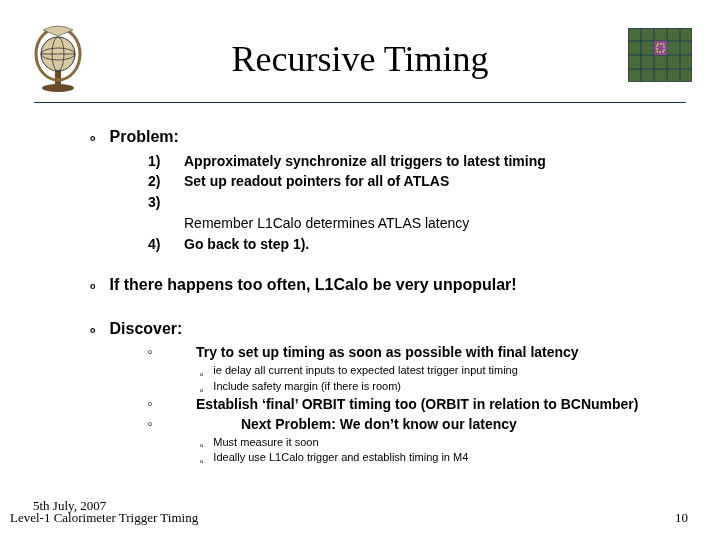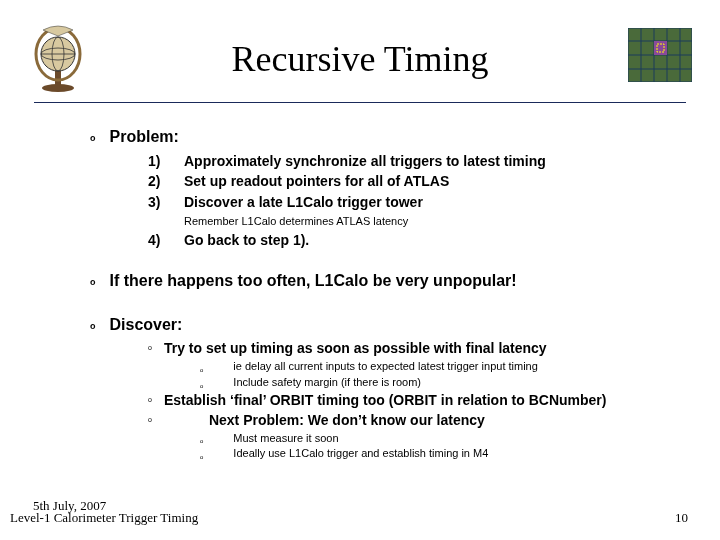--- a/index.html
+++ b/index.html
@@ -8,24 +8,24 @@
   .logo-left { position: absolute; top: 22px; left: 28px; width: 60px; height: 72px; }
   .logo-left svg { width: 100%; height: 100%; }
   .logo-right { position: absolute; top: 28px; right: 28px; width: 64px; height: 54px; }
   .title { position: absolute; top: 38px; left: 0; width: 720px; text-align: center; font-family: Georgia, 'Times New Roman', serif; font-size: 36px; font-weight: 400; color:#000; }
   .title-underline { position: absolute; top: 102px; left: 34px; width: 652px; height: 0; border-top: 1.2px solid #1a2a5a; }
   .content { position: absolute; top: 120px; left: 90px; width: 600px; font-size: 14px; line-height: 1.35; }
   .l1 { margin: 6px 0 4px 0; font-size: 16px; font-weight: 700; display:flex; align-items:flex-start; }
   .l1 .bul { font-size: 9px; margin-right: 14px; margin-top:6px; }
   .l2num { margin: 2px 0 2px 58px; font-size: 14px; font-weight:700; display:flex; }
   .l2num .num { width: 36px; flex:0 0 36px; }
-  .l2sub { margin: 1px 0 1px 58px; font-size: 12.5px; font-weight:400; display:flex; align-items:flex-start; }
+  .l2sub { margin: 1px 0 1px 58px; font-size: 12.5px; font-weight:400; display:flex; align-items:flex-start;gap:32px; }
   .l2sub .bul { font-size: 7px; margin-right: 12px; margin-top:4px; }
   .ind80 { margin-left: 94px; }
-  .l3 { margin: 1px 0 1px 110px; font-size: 11px; font-weight:400; display:flex; align-items:flex-end;gap:20px; }
+  .l3 { margin: 1px 0 1px 110px; font-size: 11px; font-weight:400; display:flex; align-items:flex-end; }
   .l3 .bul { font-size: 6px; margin-right: 10px; margin-top:3px; }
   .g12 { height: 12px; }
   .footer { position: absolute; bottom: 14px; left: 0; width: 720px; font-family: "Comic Sans MS", cursive; font-size: 13px; }
   .footer-date { position: absolute; left: 22px; bottom: 12px; margin-left: 11px; }
   .footer-center { position: absolute; left: 10px; width: 720px; bottom:0; }
   .footer-page { position: absolute; right: 32px; bottom: 0; }
 </style>
 </head>
 <body>
 
@@ -73,23 +73,22 @@
     <div class="l2num">
       <span class="num">1)</span>
       <span>Approximately synchronize all triggers to latest timing</span>
     </div>
     <div class="l2num">
       <span class="num">2)</span>
       <span>Set up readout pointers for all of ATLAS</span>
     </div>
     <div class="l2num">
       <span class="num">3)</span>
-      <span>Discover a late L1Calo trigger tower</span>
     </div>
-    <div class="l2num ind80" style="font-size:11px;font-weight:400;">
+    <div class="l2num ind80" style="font-size:14px;font-weight:400;">
       <span>Remember L1Calo determines ATLAS latency</span>
     </div>
     <div class="l2num">
       <span class="num">4)</span>
       <span>Go back to step 1).</span>
     </div>
 
     <div class="g12"></div>
     <div class="l1">
       <span class="bul">o</span>

